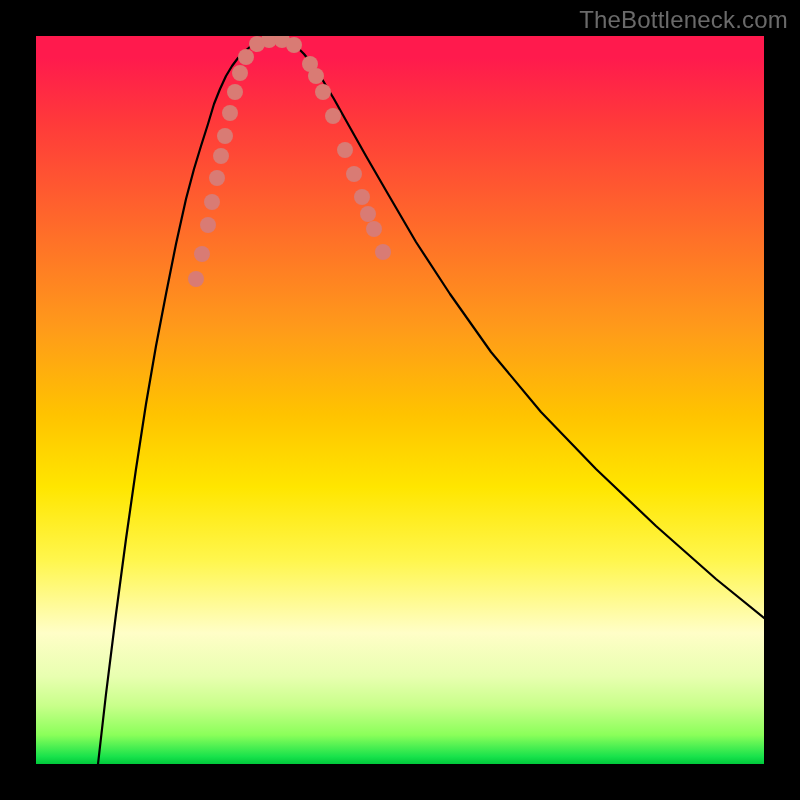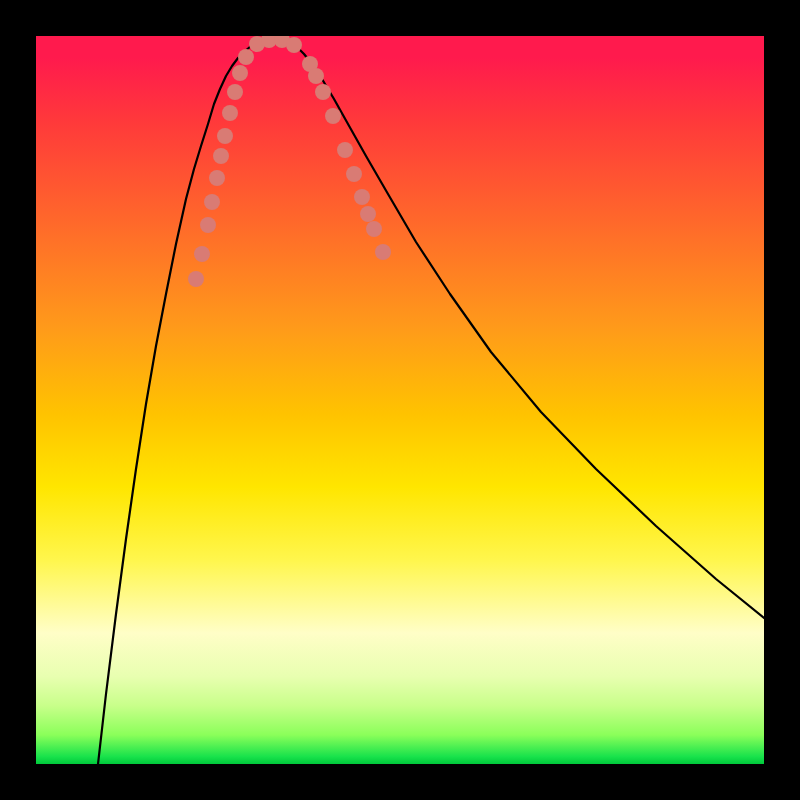--- a/index.html
+++ b/index.html
@@ -104,13 +104,14 @@
           <circle cx="309" cy="114" r="8" fill="#d97b74"></circle>
           <circle cx="318" cy="138" r="8" fill="#d97b74"></circle>
           <circle cx="326" cy="161" r="8" fill="#d97b74"></circle>
           <circle cx="332" cy="178" r="8" fill="#d97b74"></circle>
           <circle cx="338" cy="193" r="8" fill="#d97b74"></circle>
           <circle cx="347" cy="216" r="8" fill="#d97b74"></circle>
         </g>
     </svg>
   </div>
 
+  <div class="watermark">TheBottleneck.com</div>
 </div>
 
 </body></html>

